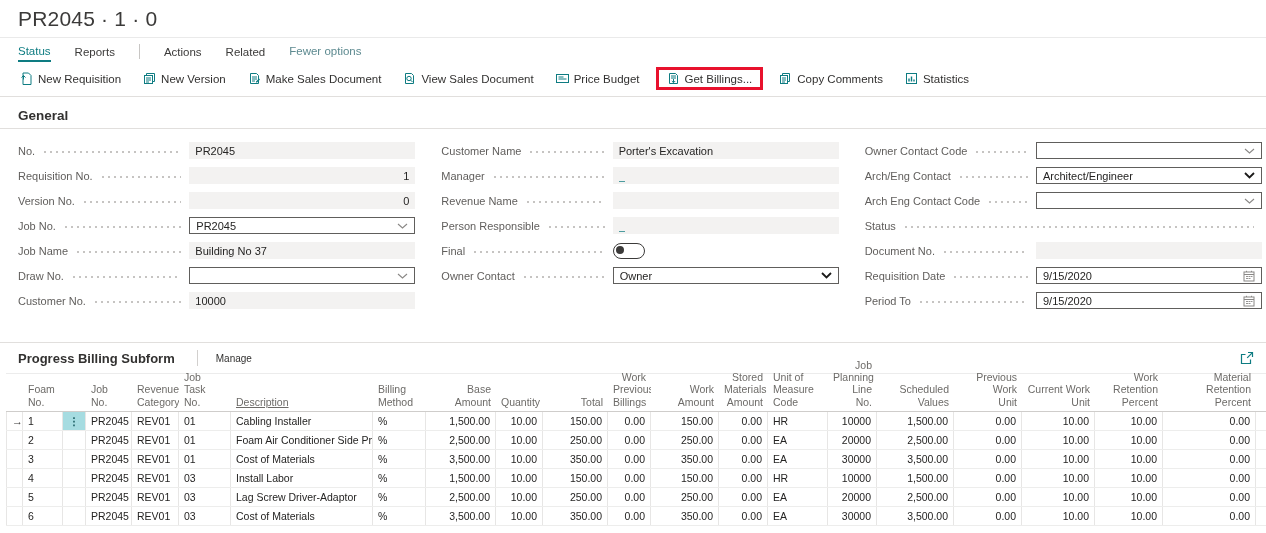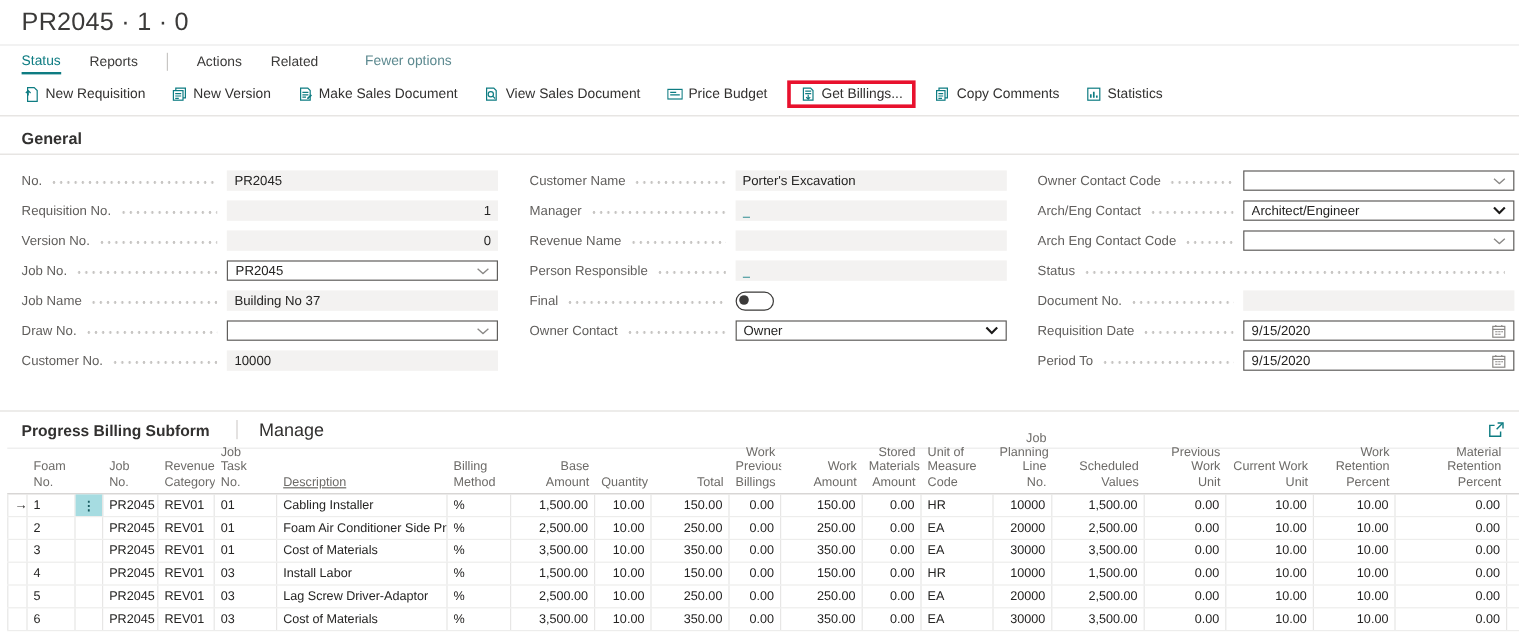--- a/index.html
+++ b/index.html
@@ -1,21 +1,21 @@
 <!DOCTYPE html>
 <html><head>
 <meta charset="utf-8">
 <style>
   html,body{margin:0;padding:0;background:#fff;}
   body{width:1266px;height:533px;overflow:hidden;font-family:"Liberation Sans",sans-serif;color:#252423;-webkit-font-smoothing:antialiased;}
   .page-title{font-size:21px;font-weight:400;color:#3b3a39;padding:7px 18px 6px;letter-spacing:.2px;}
   .menu-row{display:flex;align-items:center;gap:24px;height:26px;padding:0 18px;border-top:1px solid #eaeaea;font-size:11.5px;}
   .tab{color:#3b3a39;cursor:pointer;padding:4px 0 3px;}
   .tab.active{color:#0e7c82;border-bottom:2px solid #0e7c82;}
-  .fewer{color:#5d8a90;cursor:pointer;margin-left:15px;}
+  .fewer{color:#5d8a90;cursor:pointer;}
   .vdiv{width:1px;height:15px;background:#c8c6c4;}
   .tab-group{display:flex;gap:24px;align-items:center;}
   .toolbar{display:flex;align-items:center;gap:10px;padding:3px 14px 6px;border-bottom:1px solid #e1dfdd;}
   .tb-btn{display:flex;align-items:center;gap:5px;font-size:11.5px;color:#323130;padding:4px 6px;cursor:pointer;white-space:nowrap;}
   .tb-btn.red-box{border:3px solid #e8112d;padding:2px 8px;}
   .tb-ic{display:flex;align-items:center;}
   .section-heading{font-size:13.5px;font-weight:700;color:#323130;padding:11px 18px 5px;border-bottom:1px solid #e1dfdd;cursor:pointer;}
   .form-grid{display:flex;gap:26px;padding:9px 4px 0 18px;}
   .form-col{flex:1;min-width:0;}
   .fld{display:flex;align-items:center;height:25px;}
@@ -28,21 +28,21 @@
   .ctl.num .val{text-align:right;}
   .val.accent{color:#0e7c82;}
   .ctl-slot{width:226px;flex-shrink:0;display:flex;align-items:center;}
   .toggle{width:30px;height:14px;border:1px solid #3b3a39;border-radius:8px;position:relative;cursor:pointer;background:#fff;}
   .toggle .knob{position:absolute;left:2px;top:2px;width:8px;height:8px;border-radius:50%;background:#3b3a39;}
   .icon-slot{display:flex;align-items:center;margin-left:4px;}
   .subform{margin-top:29px;border-top:1px solid #e1dfdd;}
   .subform-header{display:flex;align-items:center;height:26px;padding:2px 12px 2px 18px;}
   .subform-title{font-size:13px;font-weight:700;color:#323130;}
   .vdiv2{width:1px;height:16px;background:#d2d0ce;margin:0 18px 0 22px;}
-  .manage{font-size:15px;color:#323130;cursor:pointer;text-align:center;}
+  .manage{font-size:10px;color:#323130;cursor:pointer;text-align:center;}
   .spacer{flex:1;}
   .share{display:flex;align-items:center;cursor:pointer;}
   .grid{margin-left:6px;font-size:10.5px;border-top:1px solid #ececec;}
   .grid-header{display:flex;align-items:flex-end;height:37px;border-bottom:1px solid #cfcdcb;color:#6d6b68;}
   .gh-cell{box-sizing:border-box;padding:1px 5px 3px;white-space:pre-line;line-height:1.18;flex-shrink:0;overflow:hidden;}
   .gh-cell.right{text-align:right;}
   .grid-row{display:flex;height:18px;border-bottom:1px solid #ededec;align-items:stretch;}
   .g-cell{box-sizing:border-box;padding:0 5px;border-right:1px solid #e7e6e5;display:flex;align-items:center;overflow:hidden;white-space:nowrap;flex-shrink:0;color:#252423;}
   .g-cell:first-child{border-left:1px solid #e7e6e5;}
   .g-cell.right{justify-content:flex-end;}

